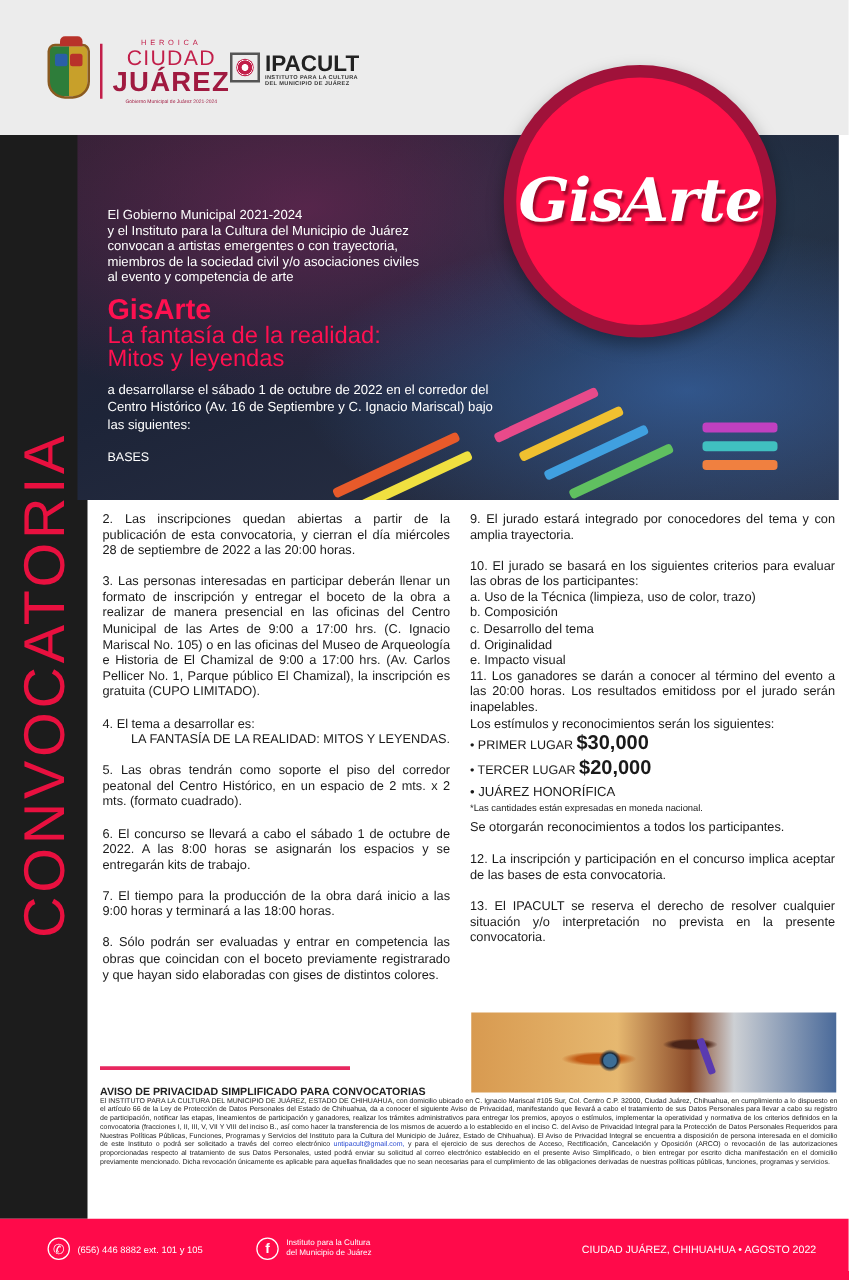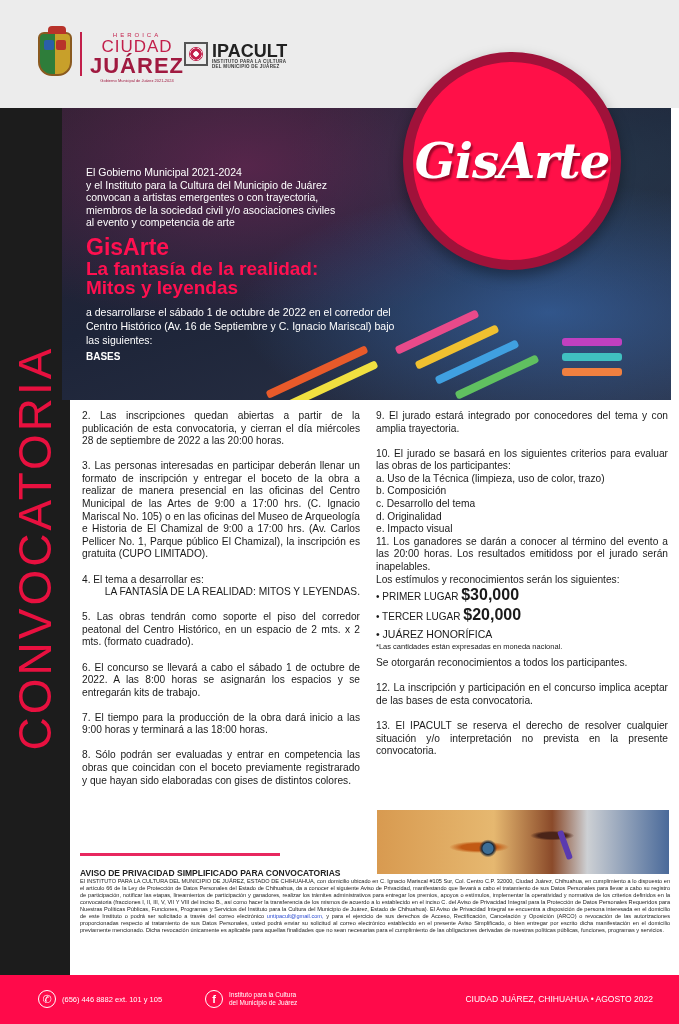--- a/index.html
+++ b/index.html
@@ -1,21 +1,21 @@
 <!DOCTYPE html>
 <html><head>
 <meta charset="utf-8">
 <style>
   *{box-sizing:border-box;margin:0;padding:0}
   html,body{width:679px;height:1024px;overflow:hidden;background:#fff}
   body{position:relative;font-family:"Liberation Sans","DejaVu Sans",sans-serif;color:#1a1a1a}
 
   
   .header{position:absolute;left:0;top:0;width:679px;height:108px;background:#ececec}
-  .logo-juarez{position:absolute;left:38px;top:32px;height:50px;display:flex;align-items:flex-start}
+  .logo-juarez{position:absolute;left:38px;top:32px;height:50px;display:flex;align-items:center}
   .crest{width:34px;height:44px;border-radius:6px 6px 14px 14px;background:
      linear-gradient(90deg,#2e7d3a 0 50%,#c8a02a 50% 100%);position:relative;border:2px solid #8a5a20}
   .crest:before{content:"";position:absolute;left:4px;top:6px;width:10px;height:10px;background:#2a5fa8;border-radius:2px}
   .crest:after{content:"";position:absolute;right:4px;top:6px;width:10px;height:10px;background:#b8322a;border-radius:2px}
   .crest-top{position:absolute;left:8px;top:-8px;width:18px;height:8px;background:#b8322a;border-radius:4px 4px 0 0}
   .vbar{width:2px;height:44px;background:#c21f4a;margin:0 8px}
   .juarez-text{display:flex;flex-direction:column;align-items:center;line-height:1}
   .jt-heroica{font-size:6px;letter-spacing:3px;color:#c21f4a}
   .jt-ciudad{font-size:17px;color:#c21f4a;letter-spacing:1px;font-weight:normal}
   .jt-juarez{font-size:22px;color:#a01a40;font-weight:bold;letter-spacing:1px}
@@ -37,23 +37,23 @@
   .hero{position:absolute;left:62px;top:108px;width:609px;height:292px;overflow:hidden;
      background:
        radial-gradient(ellipse at 80% 70%,rgba(60,120,200,.55),transparent 45%),
        radial-gradient(ellipse at 30% 20%,rgba(120,40,90,.6),transparent 50%),
        radial-gradient(ellipse at 85% 20%,rgba(40,60,80,.7),transparent 40%),
        linear-gradient(160deg,#2a2030 0%,#1d2438 45%,#2b3348 100%)}
   .chalk{position:absolute;height:8px;border-radius:3px;transform:rotate(-25deg)}
   .hero-text{position:absolute;left:24px;top:58px;width:320px;color:#fff}
   .intro{font-size:10.5px;line-height:12.5px;font-weight:normal}
   .gis-title{font-size:23px;font-weight:bold;color:#ff1050;margin-top:6px;line-height:24px}
-  .gis-sub{font-size:19px;font-weight:bold;color:#ff1050;line-height:19px}
+  .gis-sub{font-size:19px;font-weight:normal;color:#ff1050;line-height:19px}
   .when{font-size:10.5px;line-height:14px;margin-top:8px}
-  .bases{font-size:10px;font-weight:bold;margin-top:4px}
+  .bases{font-size:10px;font-weight:normal;margin-top:14px}
 
   .badge{position:absolute;left:403px;top:52px;width:218px;height:218px;border-radius:50%;
      background:#ff1048;border:10px solid #a0123a;box-shadow:0 6px 14px rgba(0,0,0,.35);
      display:flex;align-items:center;justify-content:center}
   .badge-text{font-family:"DejaVu Serif",serif;font-style:italic;font-weight:bold;font-size:48px;color:#fff;
      text-shadow:2px 3px 2px rgba(90,0,20,.6);letter-spacing:-1px}
 
   
   .col{position:absolute;font-size:10.2px;line-height:12.6px;color:#1a1a1a}
   .col-left{left:82px;top:410px;width:278px;text-align:justify}

